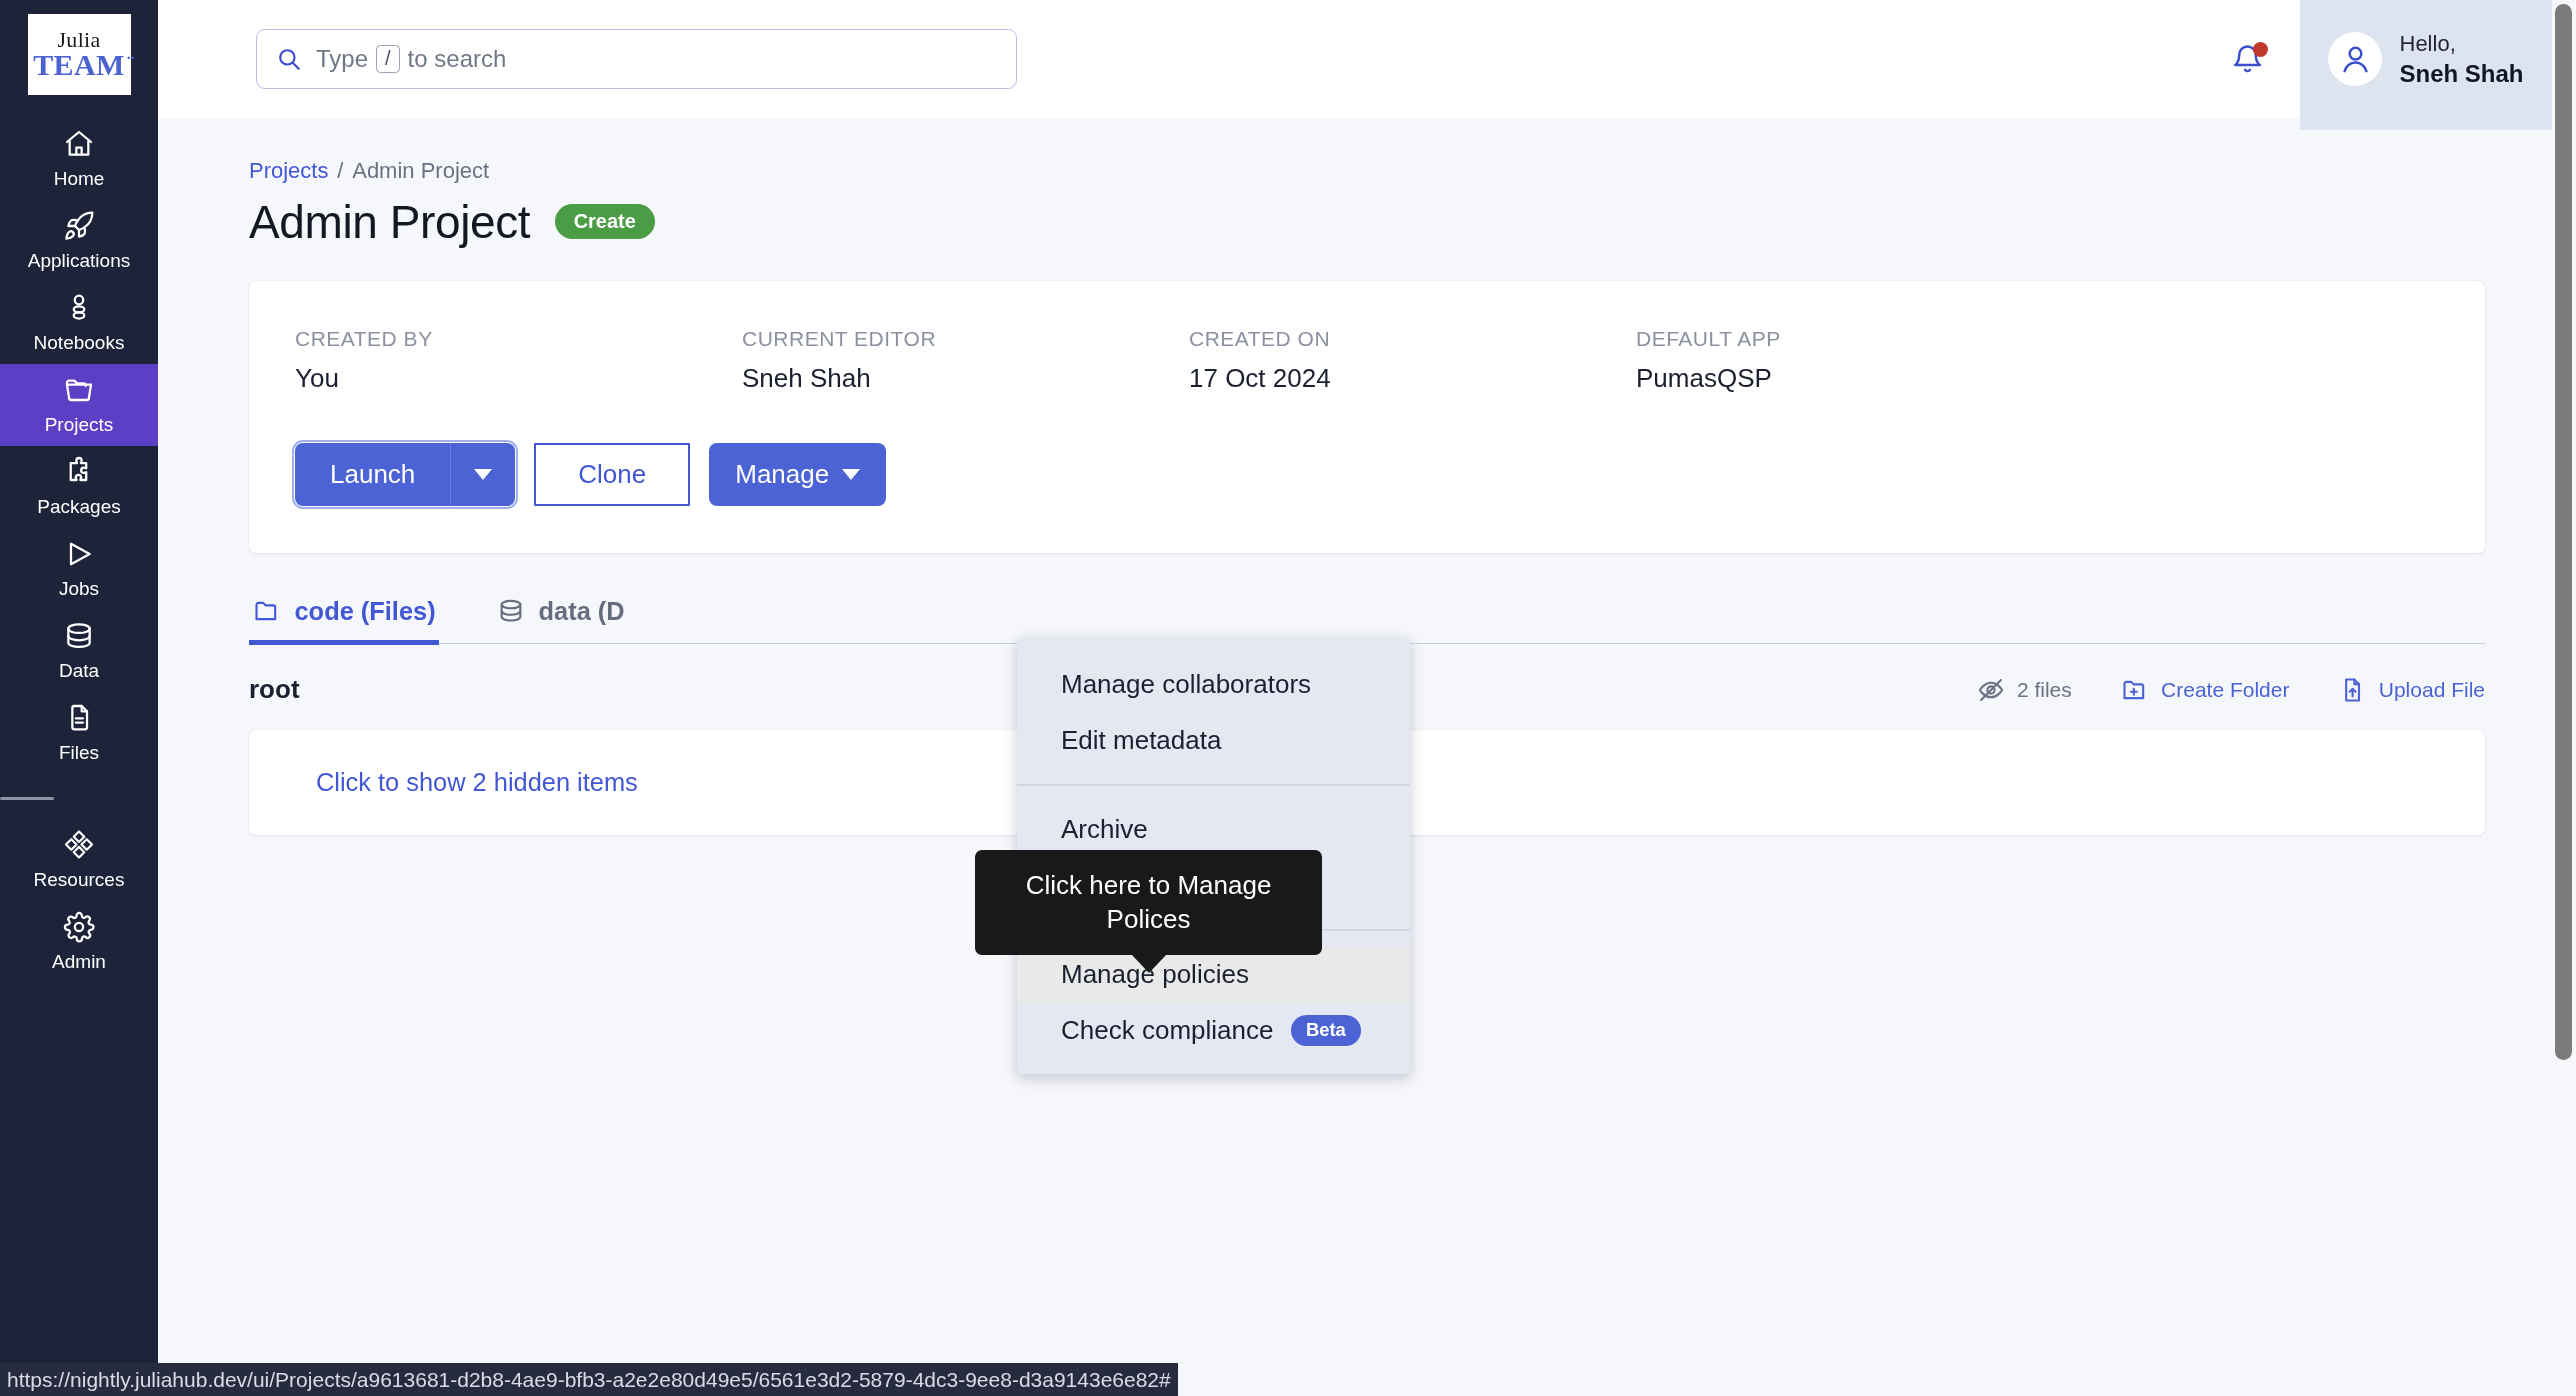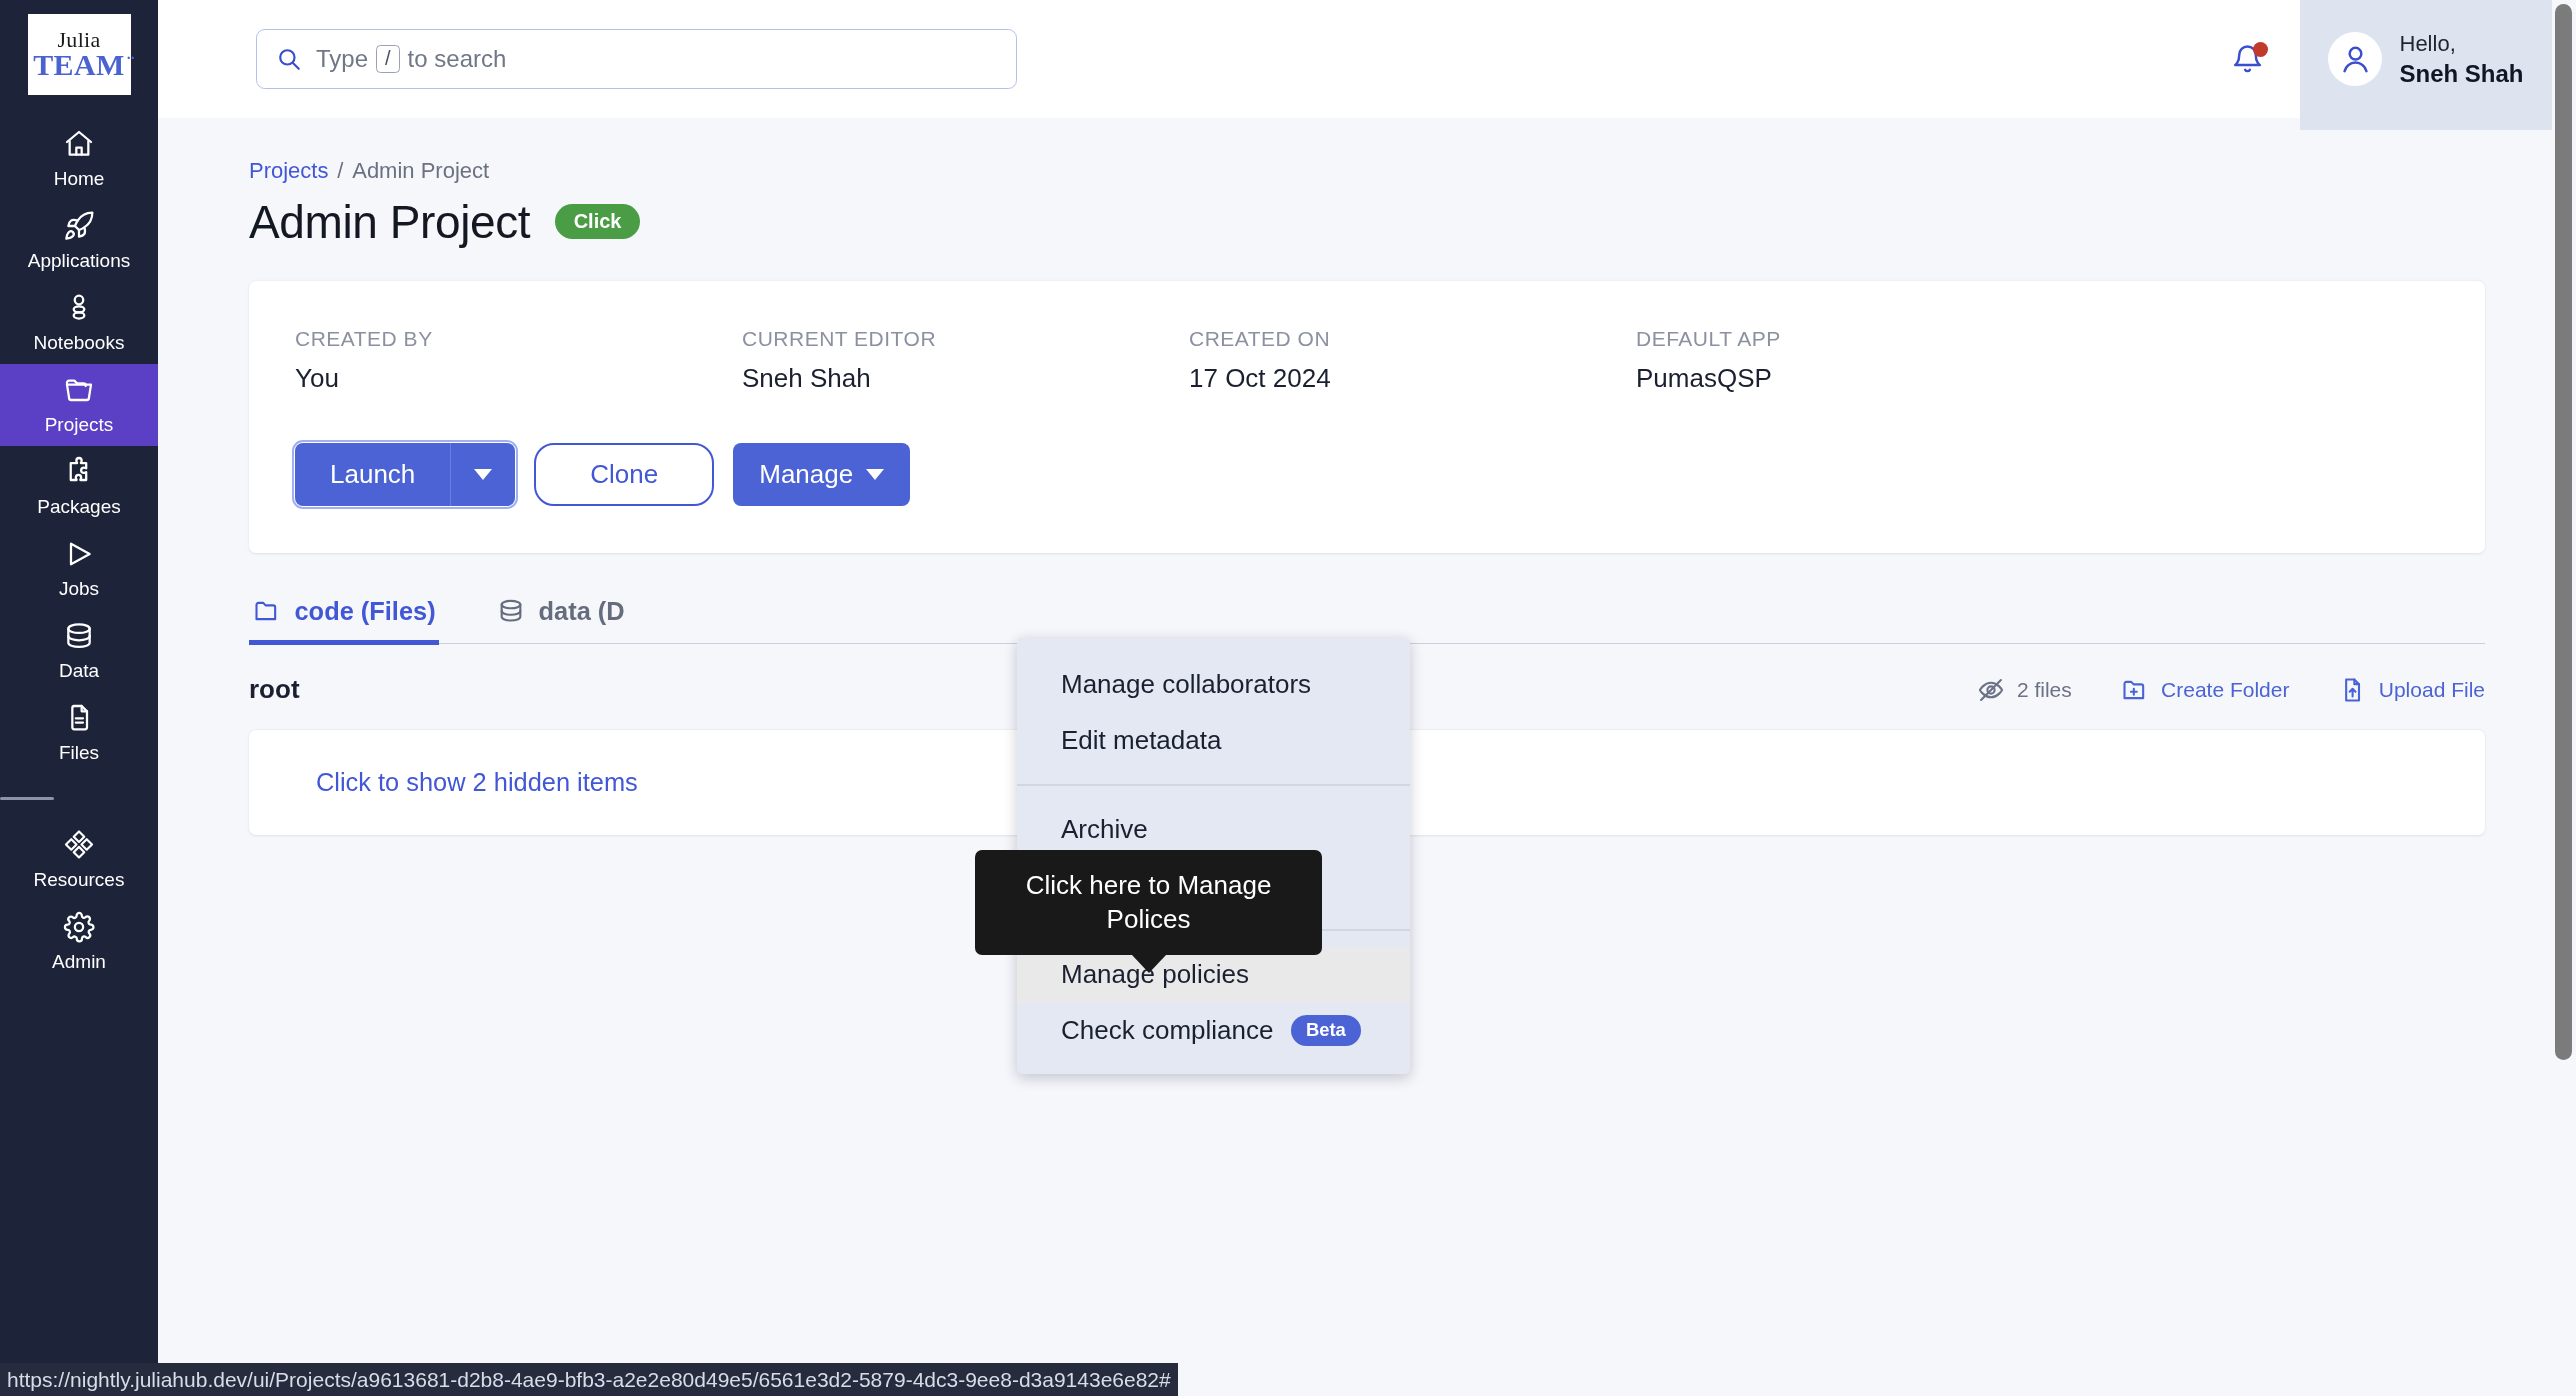--- a/index.html
+++ b/index.html
@@ -196,21 +196,21 @@
   }
   .btn-launch-caret {
     background: #4b63d4; color: #ffffff;
     padding: 16px 23px;
     border-radius: 0 8px 8px 0;
     display: flex; align-items: center;
   }
   .btn-clone {
     background: #ffffff; color: #4257d6;
     border: 2.2px solid #4257d6;
-    padding: 14px 54px; border-radius: 20px;
+    padding: 14px 42px; border-radius: 1px;
   }
   .btn-manage {
     background: #4b63d4; color: #ffffff;
     padding: 16px 26px; border-radius: 8px;
     display: flex; align-items: center; gap: 12.3px;
   }
   .caret { width: 0; height: 0; border-left: 9.6px solid transparent; border-right: 9.6px solid transparent; border-top: 11.4px solid #fff; }
   .launch-focus { outline: 2.6px solid #9fb0f0; outline-offset: 1.8px; border-radius: 8px; }
 
   
@@ -506,21 +506,21 @@
     <section class="content">
 
       <div class="crumbs">
         <a>Projects</a>
         <span>/</span>
         <span>Admin Project</span>
       </div>
 
       <div class="title-row">
         <h1 class="title">Admin Project</h1>
-        <span class="badge-active">Click</span>
+        <span class="badge-active">Create</span>
       </div>
 
       <button class="transfer-btn">Transfer Edit Rights</button>
 
       <div class="card">
         <div class="meta-grid">
           <div>
             <div class="meta-k">CREATED BY</div>
             <div class="meta-v">You</div>
           </div>

